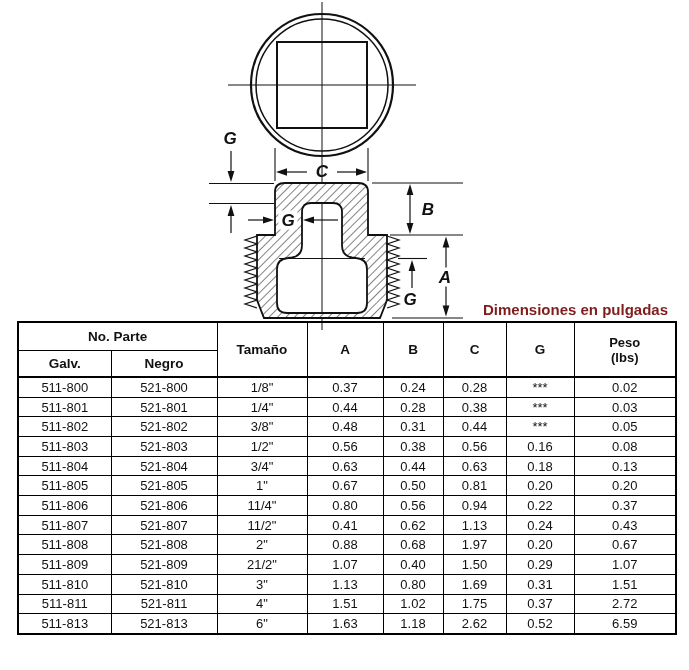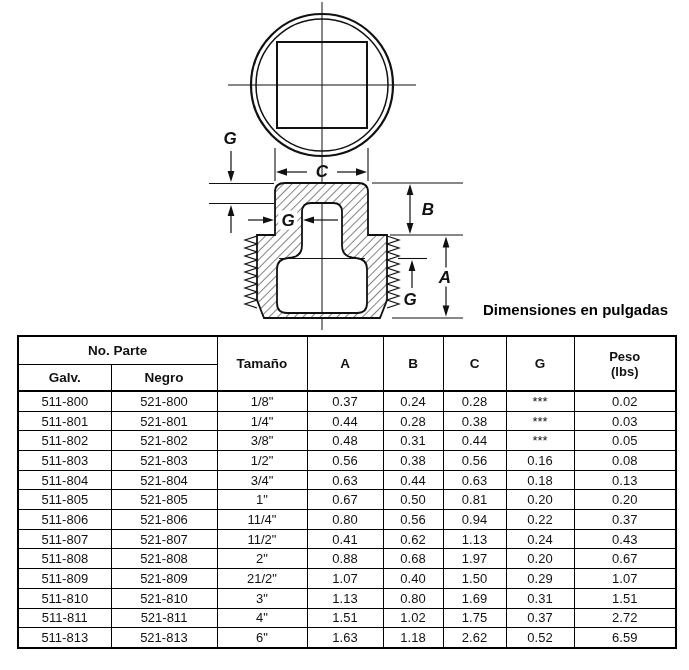--- a/index.html
+++ b/index.html
@@ -11,24 +11,24 @@
   .diagram-wrap { position:absolute; left:0; top:0; width:689px; height:332px; }
   svg.diagram { position:absolute; left:0; top:0; }
   .dlabel {
     position:absolute; transform:translate(-50%,-50%);
     font:italic bold 17px "Liberation Sans", sans-serif; color:#111;
     white-space:nowrap; line-height:1;
   }
   .dlabel.masked { background:#fff; padding:1px 3px; }
   .dim-note {
     position:absolute; left:483px; top:301px; width:200px;
-    font:bold 15px "Liberation Sans", sans-serif; color:#000000; white-space:nowrap;
+    font:bold 15px "Liberation Sans", sans-serif; color:#7f1d1d; white-space:nowrap;
   }
   table.spec {
-    position:absolute; left:17px; top:335px;
+    position:absolute; left:17px; top:321px;
     width:660px; height:314px;
     border-collapse:collapse; table-layout:fixed;
     font-family:"Liberation Sans", sans-serif;
   }
   table.spec th, table.spec td {
     border:1px solid #000; text-align:center; vertical-align:middle;
     padding:0; overflow:hidden;
   }
   table.spec { border:2px solid #000; }
   table.spec thead tr.h1 { height:28px; }

